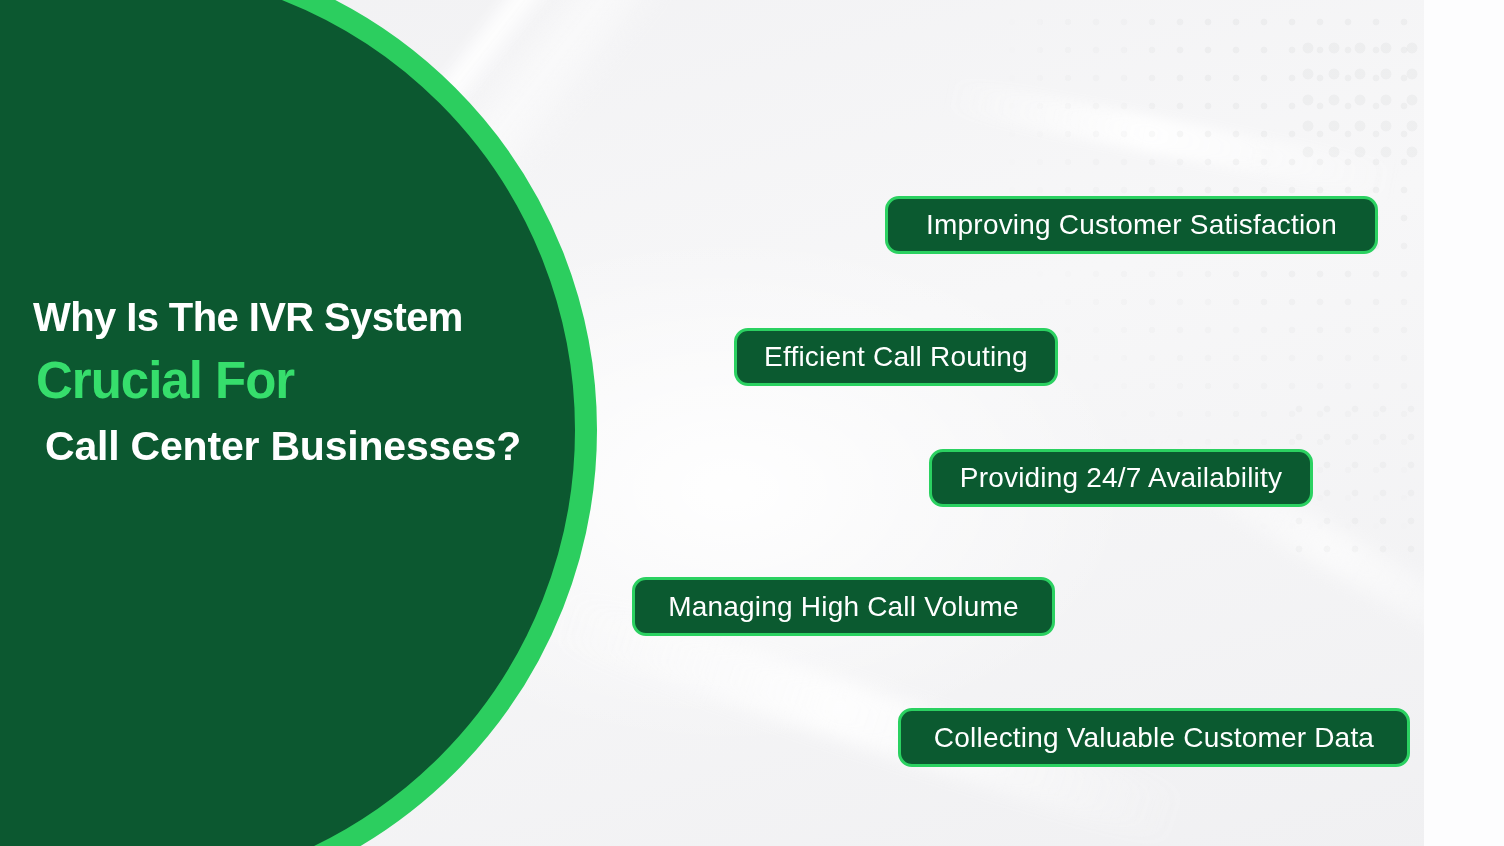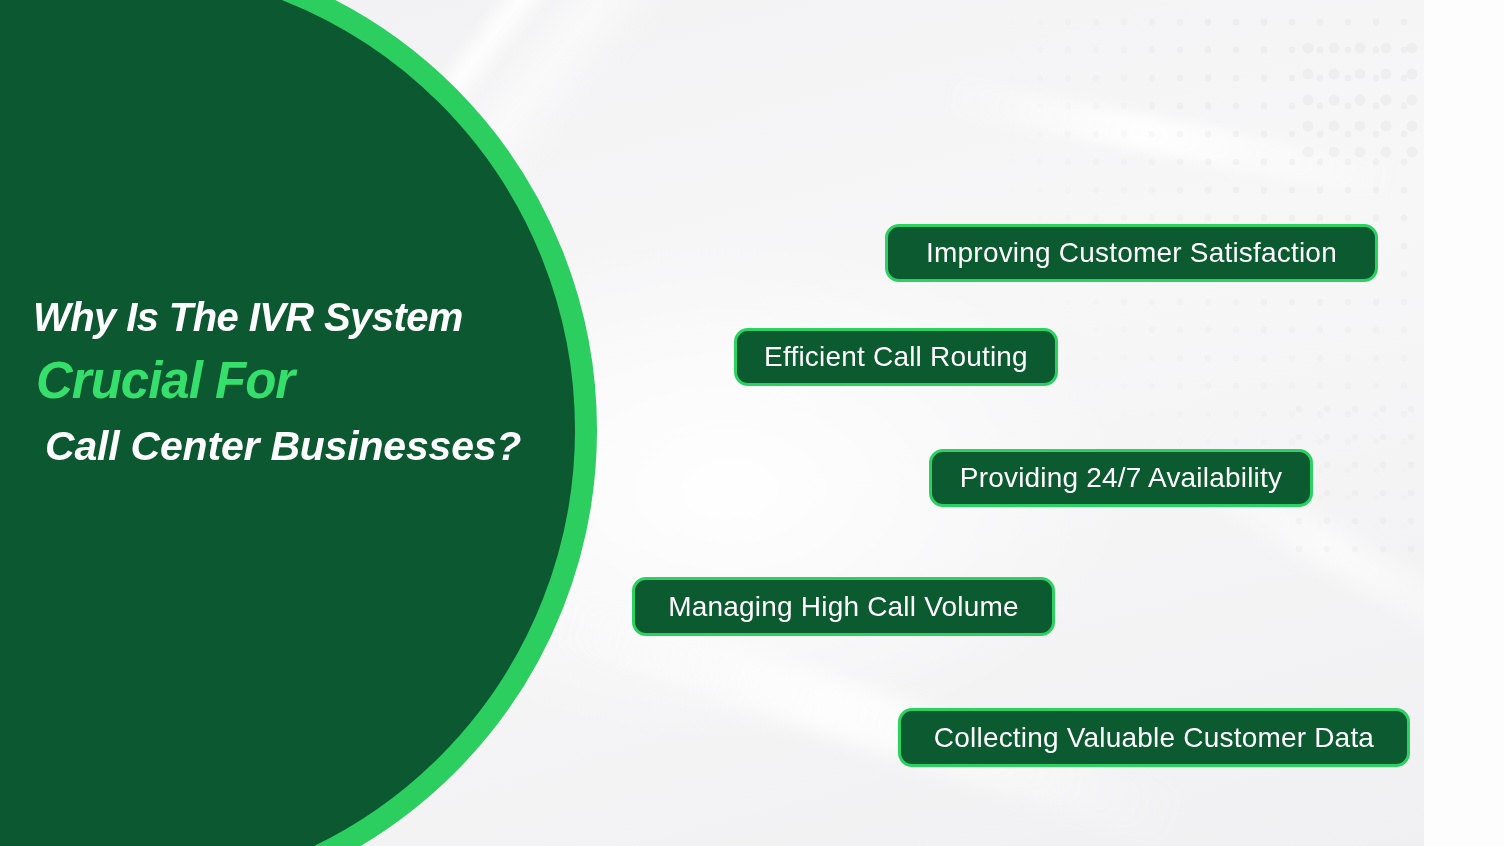--- a/index.html
+++ b/index.html
@@ -59,21 +59,21 @@
   .hero-circle {
     position: absolute;
     left: -371px; top: -54px;
     width: 968px; height: 968px;
     box-sizing: border-box;
     background: #0c5830;
     border: 22px solid #2cce5f;
     border-radius: 50%;
     z-index: 4;
   }
-  .title-line { position: absolute; white-space: nowrap; z-index: 5; font-weight: bold; font-style: italic; }
+  .title-line { position: absolute; white-space: nowrap; z-index: 5; font-weight: bold; }
   .t1 { left: 33px; top: 295px; font-size: 40px; color: #ffffff; letter-spacing: -0.6px; }
   .t2 { left: 36px; top: 351px; font-size: 51px; color: #36de6c; letter-spacing: -1px; }
   .t3 { left: 45px; top: 423px; font-size: 41px; color: #ffffff; letter-spacing: -0.2px; }
 
   
   .pill {
     position: absolute;
     box-sizing: border-box;
     background: #0b5a30;
     border: 3px solid #2bd161;
@@ -81,21 +81,21 @@
     color: #ffffff;
     font-size: 28px;
     display: flex;
     align-items: center;
     justify-content: center;
     white-space: nowrap;
     z-index: 5;
     letter-spacing: 0.2px;
   }
   .p1 { left: 610px; top: 65px;  width: 421px; height: 58px; }
-  .p2 { left: 885px; top: 196px; width: 493px; height: 58px; margin-top: 28px; }
+  .p2 { left: 885px; top: 196px; width: 493px; height: 58px; }
   .p3 { left: 734px; top: 328px; width: 324px; height: 58px; }
   .p4 { left: 929px; top: 449px; width: 384px; height: 58px; }
   .p5 { left: 632px; top: 577px; width: 423px; height: 59px; }
   .p6 { left: 898px; top: 708px; width: 512px; height: 59px; }
 </style>
 </head>
 <body>
 
 <div class="canvas">
 

